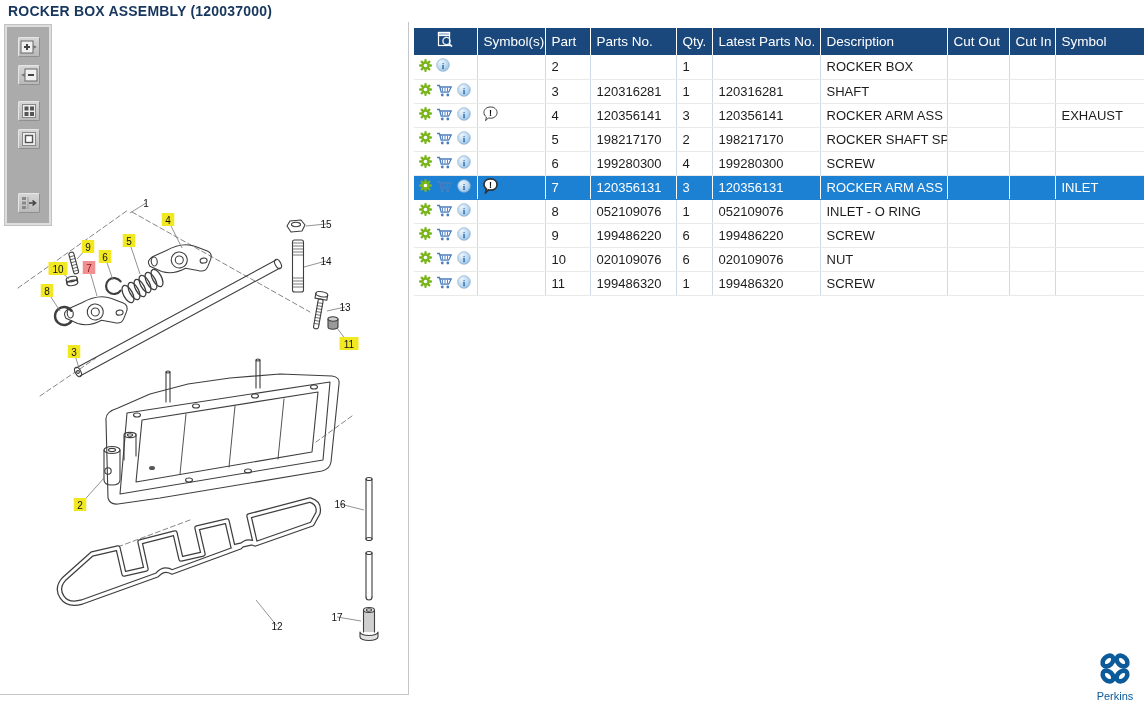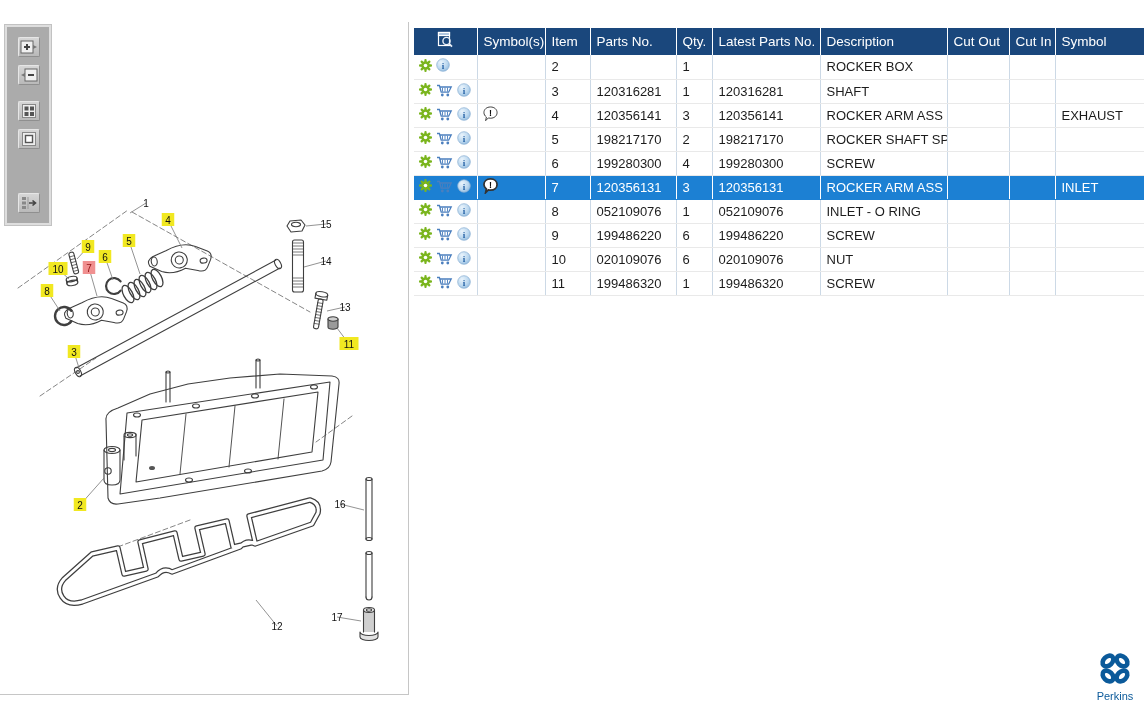--- a/index.html
+++ b/index.html
@@ -54,20 +54,23 @@
       <stop offset="0%" stop-color="#eaf4fc"></stop>
       <stop offset="60%" stop-color="#bcd8ef"></stop>
       <stop offset="100%" stop-color="#8fb8dd"></stop>
     </radialGradient>
     <path id="rocker" d="M-30 4 Q-33 -2 -26 -5 L-12 -9 Q6 -16 18 -9 L29 -3 Q34 0 31 6 L27 13 Q24 18 17 15 L5 11 Q-8 16 -19 11 Z"></path>
   </defs>
 </svg>
 
 <div class="app">
 
+  <div class="title-bar">
+    <span class="t">ROCKER BOX ASSEMBLY (120037000)</span>
+  </div>
 
   <div class="diagram-panel">
 
     <div class="toolbar">
       <div class="tb-btn" style="top:10px">
         <svg width="18" height="14" viewBox="0 0 18 14">
             <rect x="1" y="1" width="12" height="12" fill="#f0f0f0" stroke="#666"></rect>
             <path d="M4 7 H10 M7 4 V10" stroke="#444" stroke-width="2"></path>
             <path d="M13 5 L17 7 L13 9 Z" fill="#777"></path>
           </svg>
@@ -336,21 +339,21 @@
         <tr>
           <th class="c-iconhead">
             <svg width="18" height="18" viewBox="0 0 18 18">
               <rect x="2.5" y="1.5" width="11" height="13" fill="none" stroke="#fff" stroke-width="1.2"></rect>
               <rect x="2.5" y="1.5" width="11" height="3" fill="#a9c3de" stroke="#fff" stroke-width="1.2"></rect>
               <circle cx="10.5" cy="10" r="3.6" fill="none" stroke="#e8eff7" stroke-width="1.4"></circle>
               <line x1="13" y1="12.6" x2="16" y2="15.6" stroke="#e8eff7" stroke-width="1.8"></line>
             </svg>
           </th>
           <th>Symbol(s)</th>
-          <th>Item</th>
+          <th>Part</th>
           <th>Parts No.</th>
           <th>Qty.</th>
           <th>Latest Parts No.</th>
           <th>Description</th>
           <th>Cut Out</th>
           <th>Cut In</th>
           <th>Symbol</th>
         </tr>
       </thead>
       <tbody>

